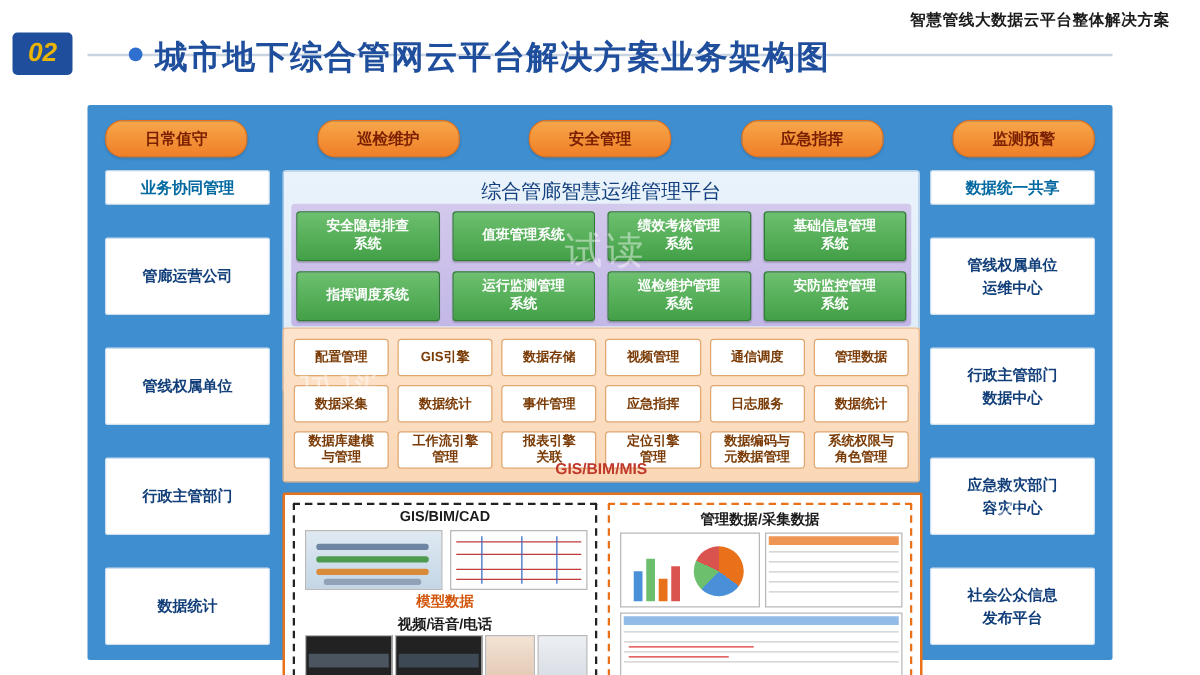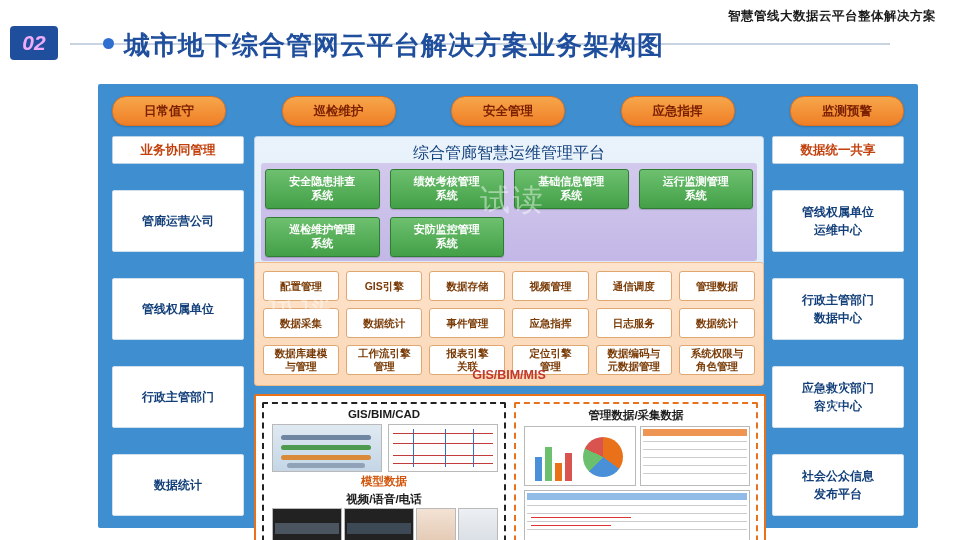--- a/index.html
+++ b/index.html
@@ -19,42 +19,42 @@
       radial-gradient(ellipse 150px 80px at 760px 330px, rgba(150,165,185,.15) 0 60%, rgba(0,0,0,0) 62%),
       radial-gradient(ellipse 120px 60px at 380px 430px, rgba(150,165,185,.12) 0 60%, rgba(0,0,0,0) 62%);
     z-index:0;
   }
   .topbar-title{
     position:absolute;right:24px;top:8px;
     font-size:12.5px;color:#1b1b1b;font-weight:bold;letter-spacing:.5px;z-index:5;
   }
   .num-badge{
     position:absolute;left:10px;top:26px;width:48px;height:34px;
-    background:#1f4e9c;color:#f0abfc;border-radius:4px;
+    background:#1f4e9c;color:#eab308;border-radius:4px;
     display:flex;align-items:center;justify-content:center;
     font-size:21px;font-weight:bold;font-style:italic;z-index:5;
   }
   .title-dot{
     position:absolute;left:103px;top:38px;width:11px;height:11px;border-radius:50%;
     background:#2f6fd0;z-index:6;
   }
   .title-line{
     position:absolute;left:70px;top:43px;width:820px;height:2px;
     background:#c9d4e2;z-index:4;
   }
   .main-title{
     position:absolute;left:124px;top:28px;z-index:6;
     font-size:26px;font-weight:bold;color:#1f4e9c;letter-spacing:1px;
   }
 
   
   .canvas{
     position:absolute;left:70px;top:84px;width:820px;height:444px;
     background:linear-gradient(180deg,#3f8ed0 0%,#3f8ed0 100%);
-    border-radius:2px;z-index:2;margin-left:28px;
+    border-radius:2px;z-index:2;
   }
   .canvas-inner{position:absolute;left:0;top:0;width:100%;height:100%;}
 
   
   .pill-row{
     position:absolute;left:14px;top:12px;width:792px;height:30px;
     display:flex;justify-content:space-between;align-items:center;
   }
   .pill{
     width:112px;height:28px;border-radius:14px;
@@ -68,21 +68,21 @@
   
   .col-left{
     position:absolute;left:14px;top:52px;width:132px;height:378px;
   }
   .col-right{
     position:absolute;right:14px;top:52px;width:132px;height:378px;
   }
   .col-head{
     height:26px;background:#ffffff;border:1px solid #bcd2e6;border-radius:2px;
     display:flex;align-items:center;justify-content:center;
-    font-size:12.5px;font-weight:bold;color:#c2410c;
+    font-size:12.5px;font-weight:bold;color:#0369a1;
   }
   .col-card{
     margin-top:10px;background:#ffffff;border:1px solid #cfe0ef;border-radius:2px;
     display:flex;align-items:center;justify-content:center;text-align:center;
     font-size:12px;font-weight:bold;color:#123f79;line-height:1.5;padding:0 4px;
   }
   .col-left .col-card{height:60px;text-align:right;}
   .col-right .col-card{height:60px;}
   .col-left .gap{height:16px;}
   .watermark{
@@ -235,24 +235,26 @@
     </div>
 
     <div class="center">
 
       <div class="platform-box">
         <div class="platform-title">综合管廊智慧运维管理平台</div>
         <div class="purple-strip"></div>
         <div class="green-grid">
           <div class="green-cell" style="white-space:pre-line">安全隐患排查
 系统</div>
+          <div class="green-cell" style="white-space:pre-line">值班管理系统</div>
           <div class="green-cell" style="white-space:pre-line">绩效考核管理
 系统</div>
           <div class="green-cell" style="white-space:pre-line">基础信息管理
 系统</div>
+          <div class="green-cell" style="white-space:pre-line">指挥调度系统</div>
           <div class="green-cell" style="white-space:pre-line">运行监测管理
 系统</div>
           <div class="green-cell" style="white-space:pre-line">巡检维护管理
 系统</div>
           <div class="green-cell" style="white-space:pre-line">安防监控管理
 系统</div>
         </div>
       </div>
 
       <div class="orange-box">

